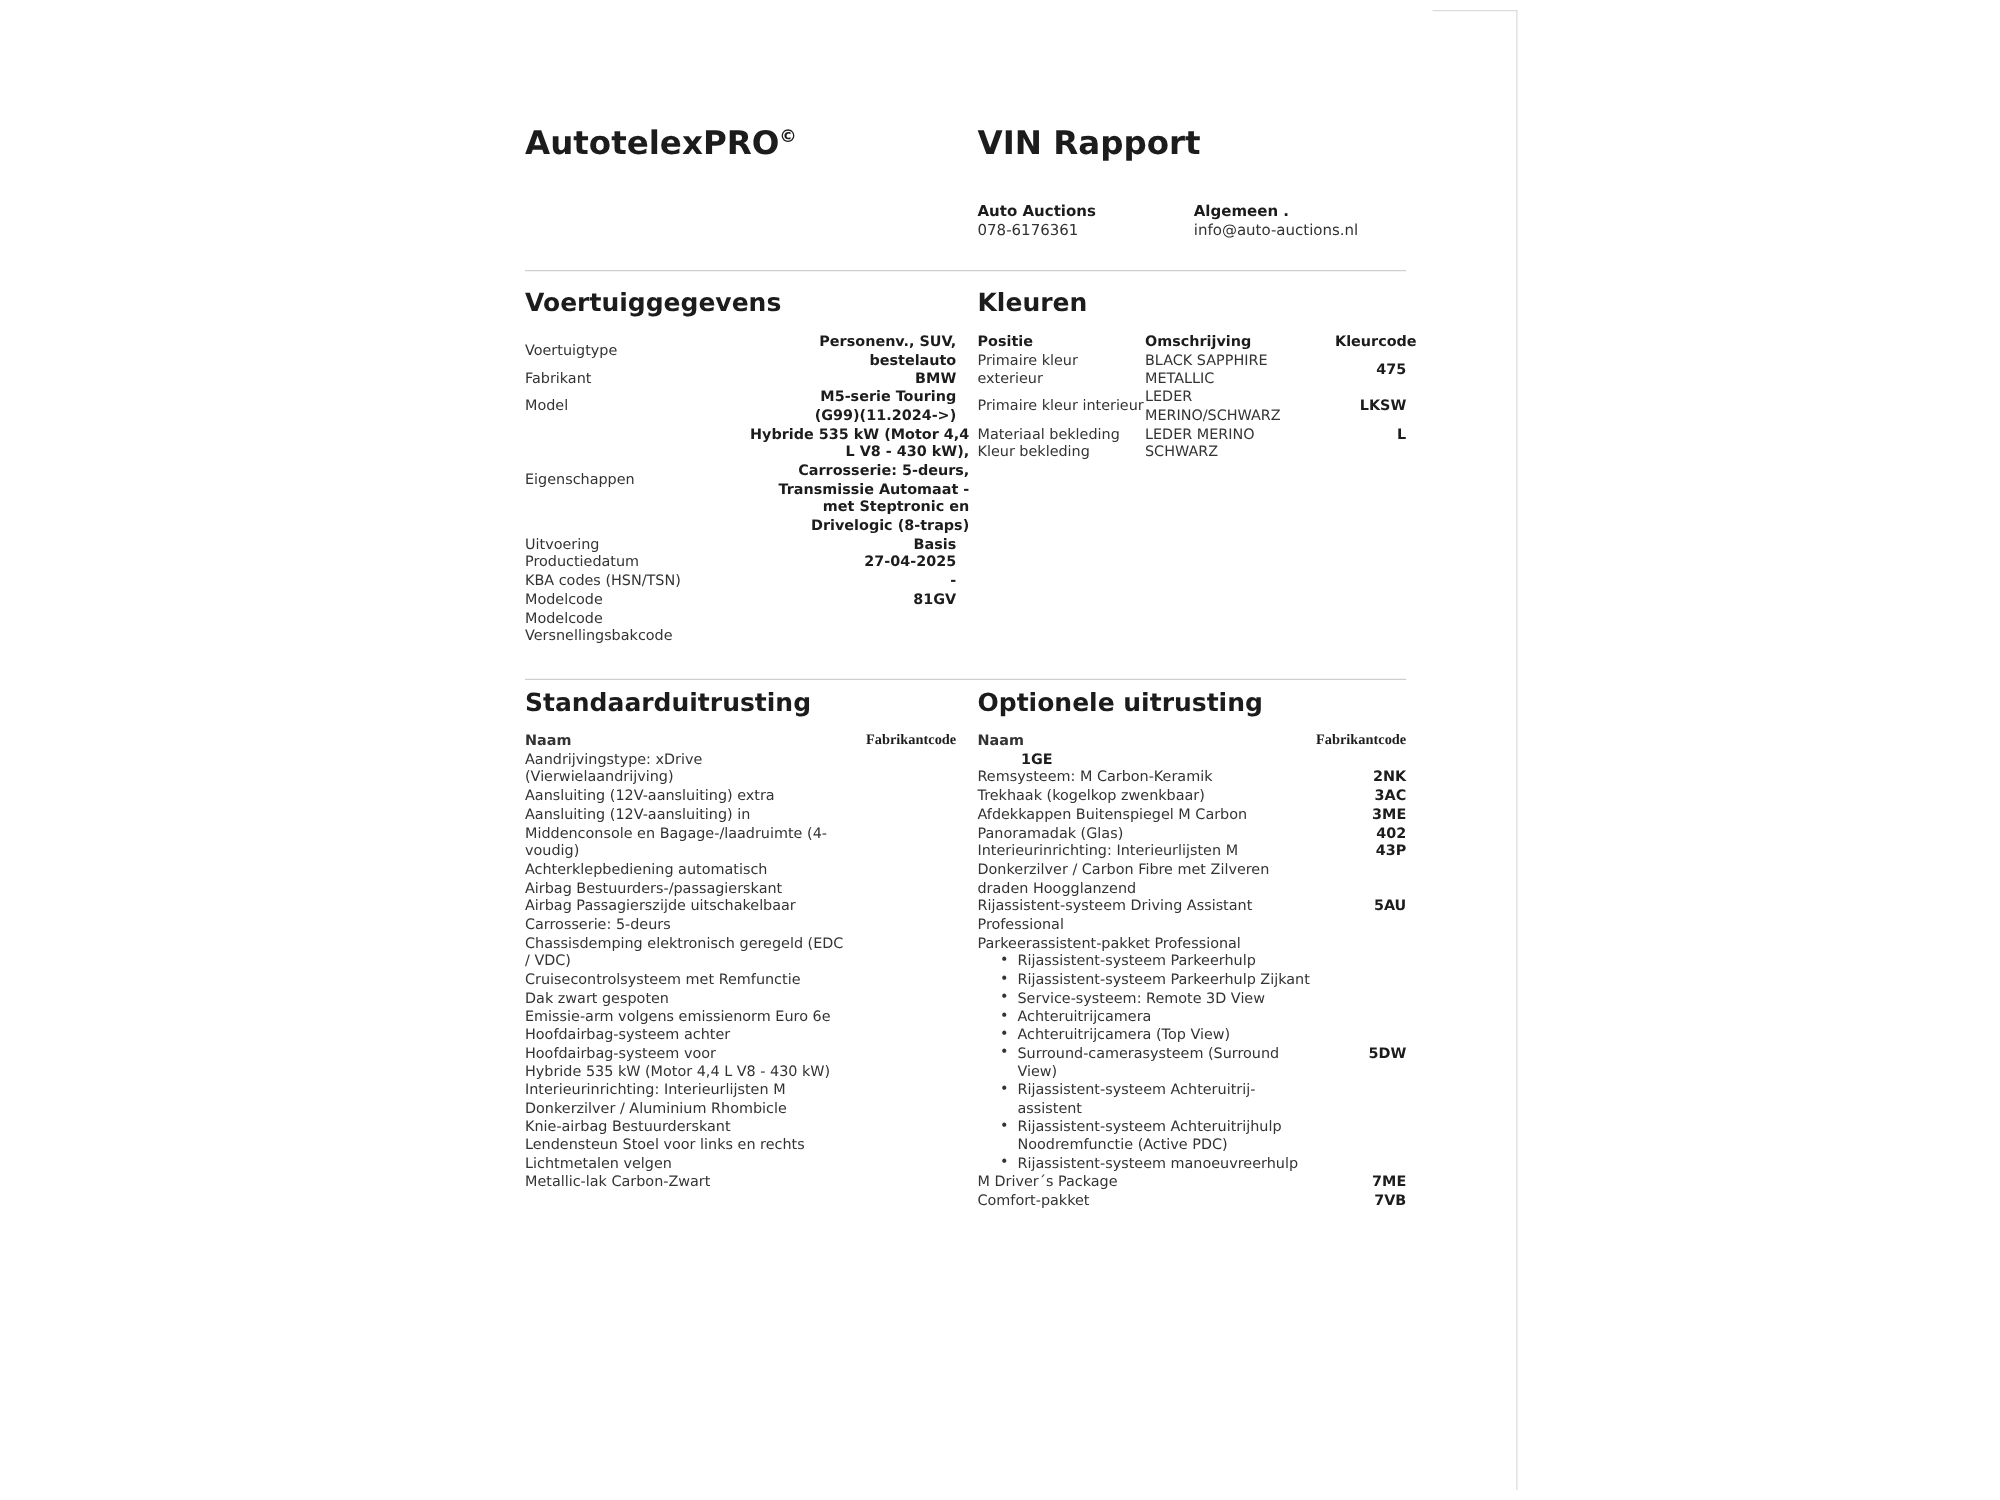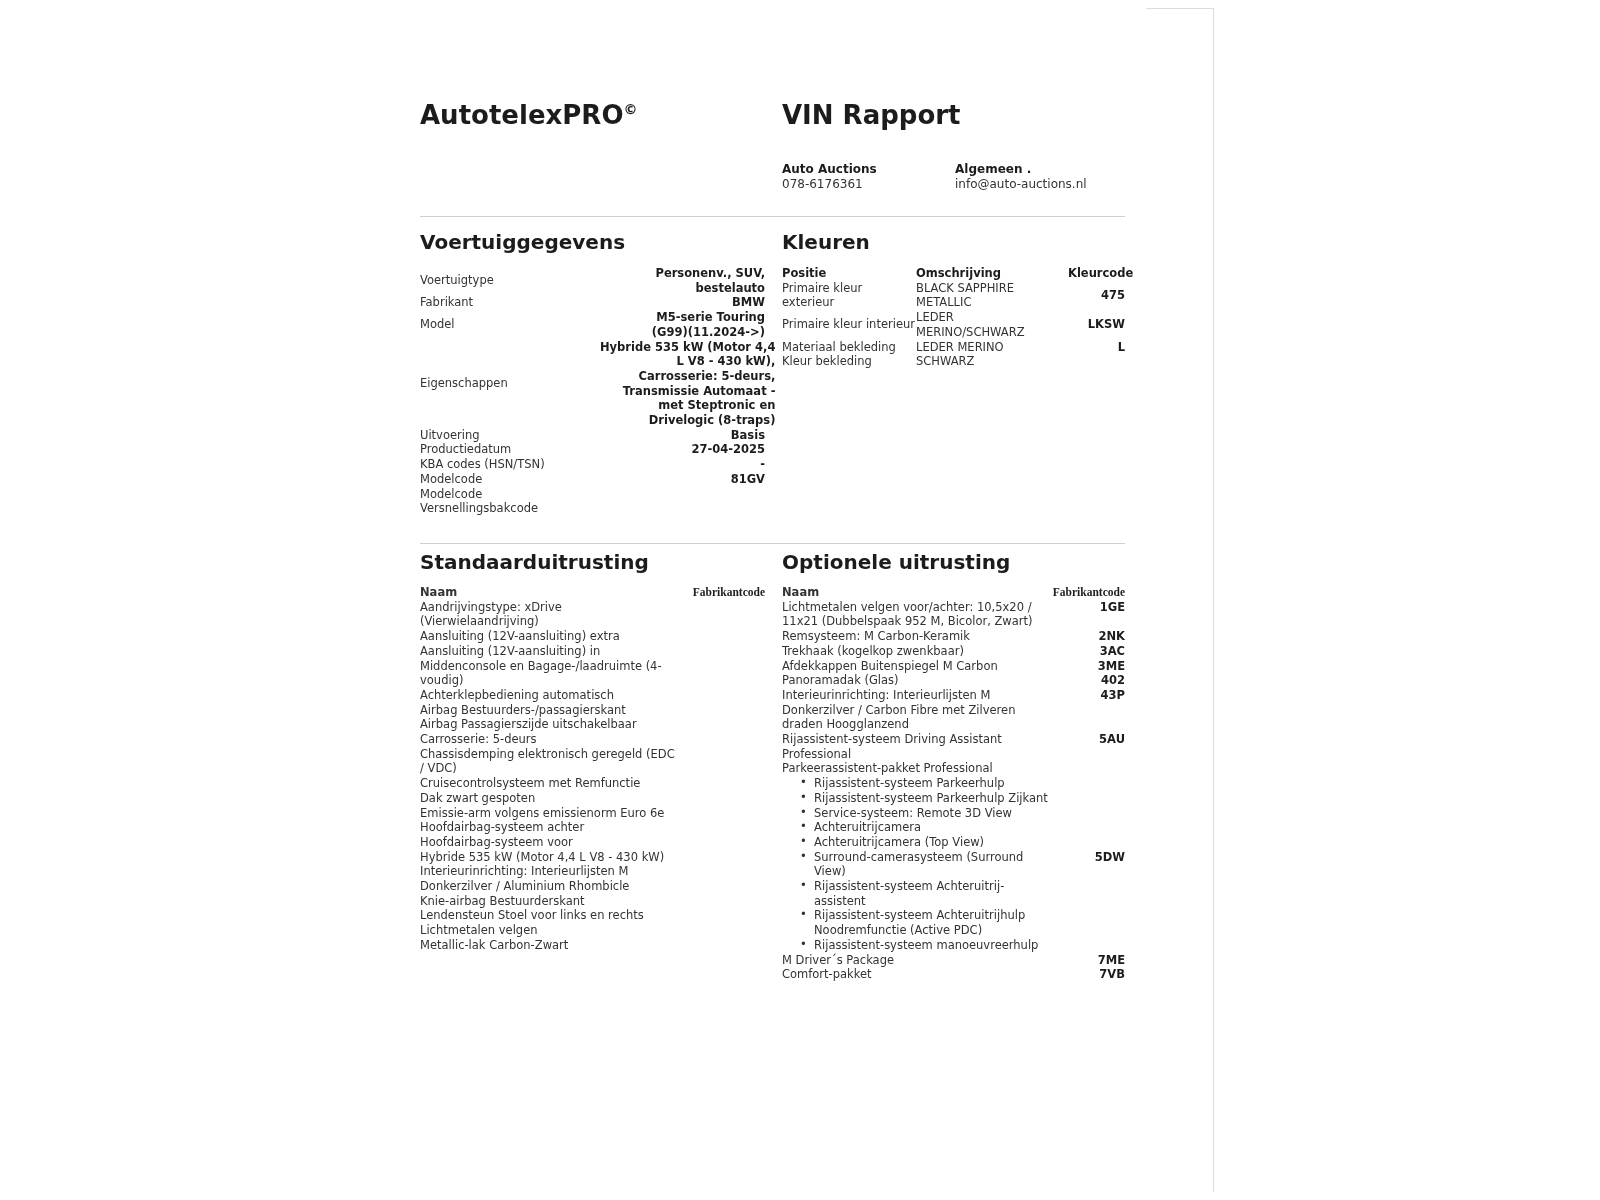--- a/index.html
+++ b/index.html
@@ -259,22 +259,20 @@
 
   <div class="col-b" style="top:550px;">
     <h2 class="section">Optionele uitrusting</h2>
   </div>
   <div class="col-b" style="top:585px;">
     <div class="eq-head">
       <span class="eq-name">Naam</span>
       <span class="eq-code" style="width:100px;">Fabrikantcode</span>
     </div>
     <div class="eq-row">
-        <span class="eq-name">Lichtmetalen velgen voor/achter: 10,5x20 /
-11x21 (Dubbelspaak 952 M, Bicolor, Zwart)</span>
         <span class="eq-code">1GE</span>
       </div>
     <div class="eq-row">
         <span class="eq-name">Remsysteem: M Carbon-Keramik</span>
         <span class="eq-code">2NK</span>
       </div>
     <div class="eq-row">
         <span class="eq-name">Trekhaak (kogelkop zwenkbaar)</span>
         <span class="eq-code">3AC</span>
       </div>

